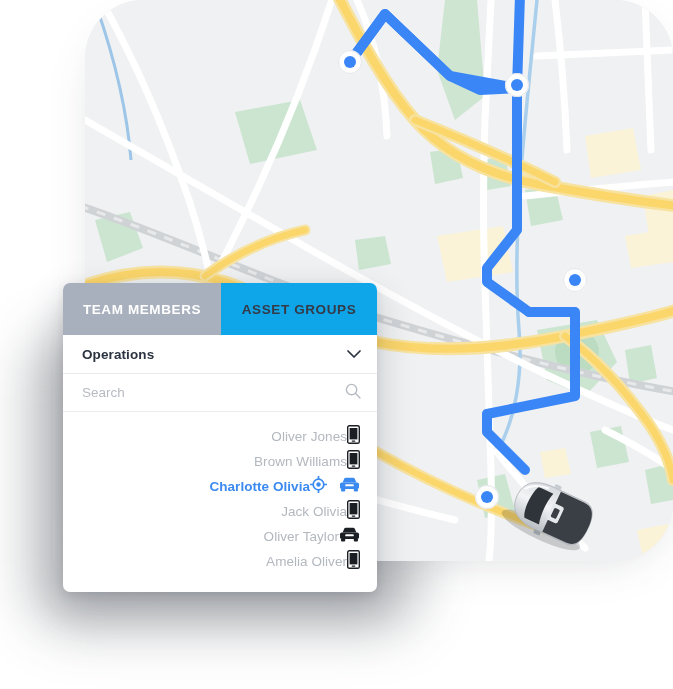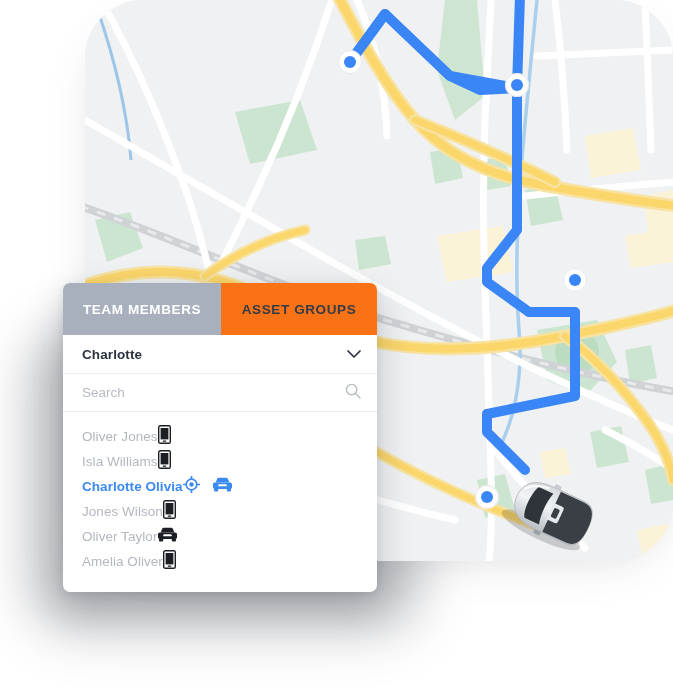--- a/index.html
+++ b/index.html
@@ -94,21 +94,21 @@
   }
   .tab {
     flex: 0 0 auto;
     display: flex;
     align-items: center;
     justify-content: center;
     font-size: 13.5px;
     font-weight: bold;
     letter-spacing: 0.6px;
     color: #343b47;
-    background: #f97316;
+    background: #0ea5e9;
     user-select: none;
   }
   .tab.tab-a { width: 158px; }
   .tab.tab-b { width: 156px; }
   .tab.active {
     background: #a8b0bd;
     color: #ffffff;
   }
 
   
@@ -149,21 +149,21 @@
   }
   .search-input::placeholder { color: #b6bbc2; }
 
   
   .member-list {
     padding: 12px 0 18px 0;
   }
   .member-row {
     display: flex;
     align-items: center;
-    justify-content: flex-start;
+    justify-content: flex-end;
     padding: 0 17px 0 19px;
     height: 25px;
   }
   .member-name {
     font-size: 13.5px;
     color: #b3b8bf;
     letter-spacing: 0.05px;
     white-space: nowrap;
   }
   .member-row.sel .member-name {
@@ -338,21 +338,21 @@
   </div>
 
   <div class="list-card">
 
     <div class="tabs">
       <div class="tab tab-a active">TEAM MEMBERS</div>
       <div class="tab tab-b">ASSET GROUPS</div>
     </div>
 
     <div class="group-row">
-      <span class="group-title">Charlotte</span>
+      <span class="group-title">Operations</span>
       <span class="chev">
         <svg width="14" height="9" viewBox="0 0 14 9">
           <path d="M1 1 L7 7 L13 1" fill="none" stroke="#2b3340" stroke-width="1.7" stroke-linecap="round" stroke-linejoin="round"></path>
         </svg>
       </span>
     </div>
 
     <div class="search-row">
       <input class="search-input" type="text" placeholder="Search" style="">
       <span class="ico">
@@ -372,21 +372,21 @@
             <svg width="13" height="19" viewBox="0 0 13 19">
               <rect x="0.7" y="0.7" width="11.6" height="17.6" rx="1.6" fill="none" stroke="#1b1f24" stroke-width="1.4"></rect>
               <rect x="2.6" y="3" width="7.8" height="11.4" fill="#1b1f24"></rect>
               <rect x="4.6" y="15.4" width="3.8" height="1.3" rx="0.6" fill="#1b1f24"></rect>
             </svg>
           </span>
         </span>
       </div>
 
       <div class="member-row">
-        <span class="member-name">Isla Williams</span>
+        <span class="member-name">Brown Williams</span>
         <span class="member-icons">
           <span class="ico">
             <svg width="13" height="19" viewBox="0 0 13 19">
               <rect x="0.7" y="0.7" width="11.6" height="17.6" rx="1.6" fill="none" stroke="#1b1f24" stroke-width="1.4"></rect>
               <rect x="2.6" y="3" width="7.8" height="11.4" fill="#1b1f24"></rect>
               <rect x="4.6" y="15.4" width="3.8" height="1.3" rx="0.6" fill="#1b1f24"></rect>
             </svg>
           </span>
         </span>
       </div>
@@ -407,21 +407,21 @@
               <rect x="1" y="5.4" width="19" height="6.6" rx="1.8" fill="#3b8af0"></rect>
               <rect x="2" y="11.6" width="4.2" height="2.8" rx="1" fill="#3b8af0"></rect>
               <rect x="14.8" y="11.6" width="4.2" height="2.8" rx="1" fill="#3b8af0"></rect>
               <rect x="6.2" y="7.3" width="8.6" height="2" rx="0.9" fill="#ffffff"></rect>
             </svg>
           </span>
         </span>
       </div>
 
       <div class="member-row">
-        <span class="member-name">Jones Wilson</span>
+        <span class="member-name">Jack Olivia</span>
         <span class="member-icons">
           <span class="ico">
             <svg width="13" height="19" viewBox="0 0 13 19">
               <rect x="0.7" y="0.7" width="11.6" height="17.6" rx="1.6" fill="none" stroke="#1b1f24" stroke-width="1.4"></rect>
               <rect x="2.6" y="3" width="7.8" height="11.4" fill="#1b1f24"></rect>
               <rect x="4.6" y="15.4" width="3.8" height="1.3" rx="0.6" fill="#1b1f24"></rect>
             </svg>
           </span>
         </span>
       </div>

